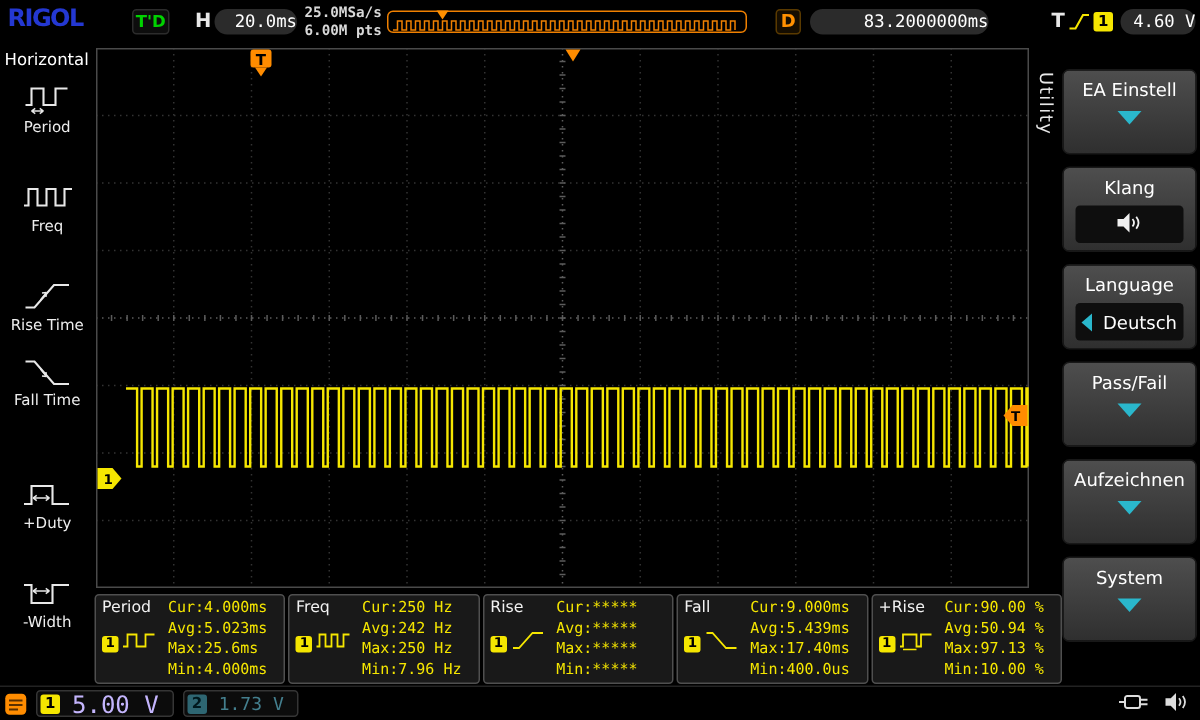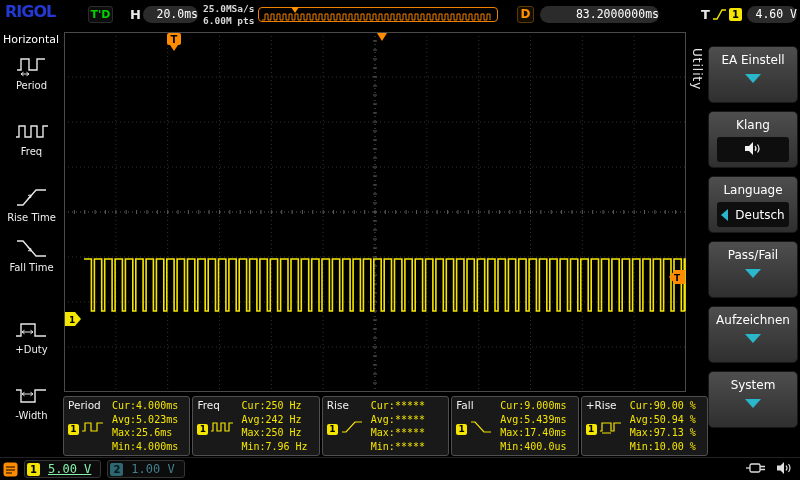--- a/index.html
+++ b/index.html
@@ -57,21 +57,21 @@
   .mb-name{color:#f2f2f2;font-size:10.5px;white-space:nowrap;}
   .mb-iconrow{display:flex;align-items:center;margin-top:8px;gap:2px;}
   .ch-badge.sm{width:11px;height:11px;font-size:9px;line-height:11px;flex-shrink:0;}
   .mb-vals{flex:1;color:#f5e600;font-size:10px;line-height:13.5px;font-family:"DejaVu Sans Mono",monospace;white-space:nowrap;}
 
   
   .statusbar{position:absolute;left:0;top:457px;width:800px;height:23px;border-top:1px solid #222;background:#000;
              display:flex;align-items:center;}
   .chan{display:flex;align-items:center;height:18px;border:1px solid #353535;background:#0c0c0c;border-radius:3px;
         margin-left:6px;padding:0 9px 0 2px;gap:8px;cursor:pointer;}
-  .ch1-scale{color:#86efac;font-size:12px;font-family:"DejaVu Sans Mono",monospace;text-decoration:underline;}
+  .ch1-scale{color:#c4b5fd;font-size:16px;font-family:"DejaVu Sans Mono",monospace;}
   .ch2-badge{background:#2e6672;color:#00181d;}
   .ch2-scale{color:#447f8e;font-size:12px;font-family:"DejaVu Sans Mono",monospace;}
   .right-icons{margin-left:auto;margin-right:7px;display:flex;align-items:center;gap:9px;}
 </style>
 </head>
 <body>
 
 <div class="screen">
 
   <header class="topbar">
@@ -455,21 +455,21 @@
         </svg>
     </span>
 
     <div class="chan">
       <span class="ch-badge">1</span>
       <span class="ch1-scale">5.00 V</span>
     </div>
 
     <div class="chan">
       <span class="ch-badge ch2-badge">2</span>
-      <span class="ch2-scale">1.00 V</span>
+      <span class="ch2-scale">1.73 V</span>
     </div>
 
     <div class="right-icons">
       <span>
         <svg width="22" height="14" viewBox="0 0 22 14">
             <path d="M1 7 h4" stroke="#ddd" stroke-width="1.3"></path>
             <rect x="5" y="3" width="10" height="8" rx="1.5" fill="none" stroke="#ddd" stroke-width="1.3"></rect>
             <path d="M15 5.5 h5 M15 8.5 h5" stroke="#ddd" stroke-width="1.3"></path>
           </svg>
       </span>

